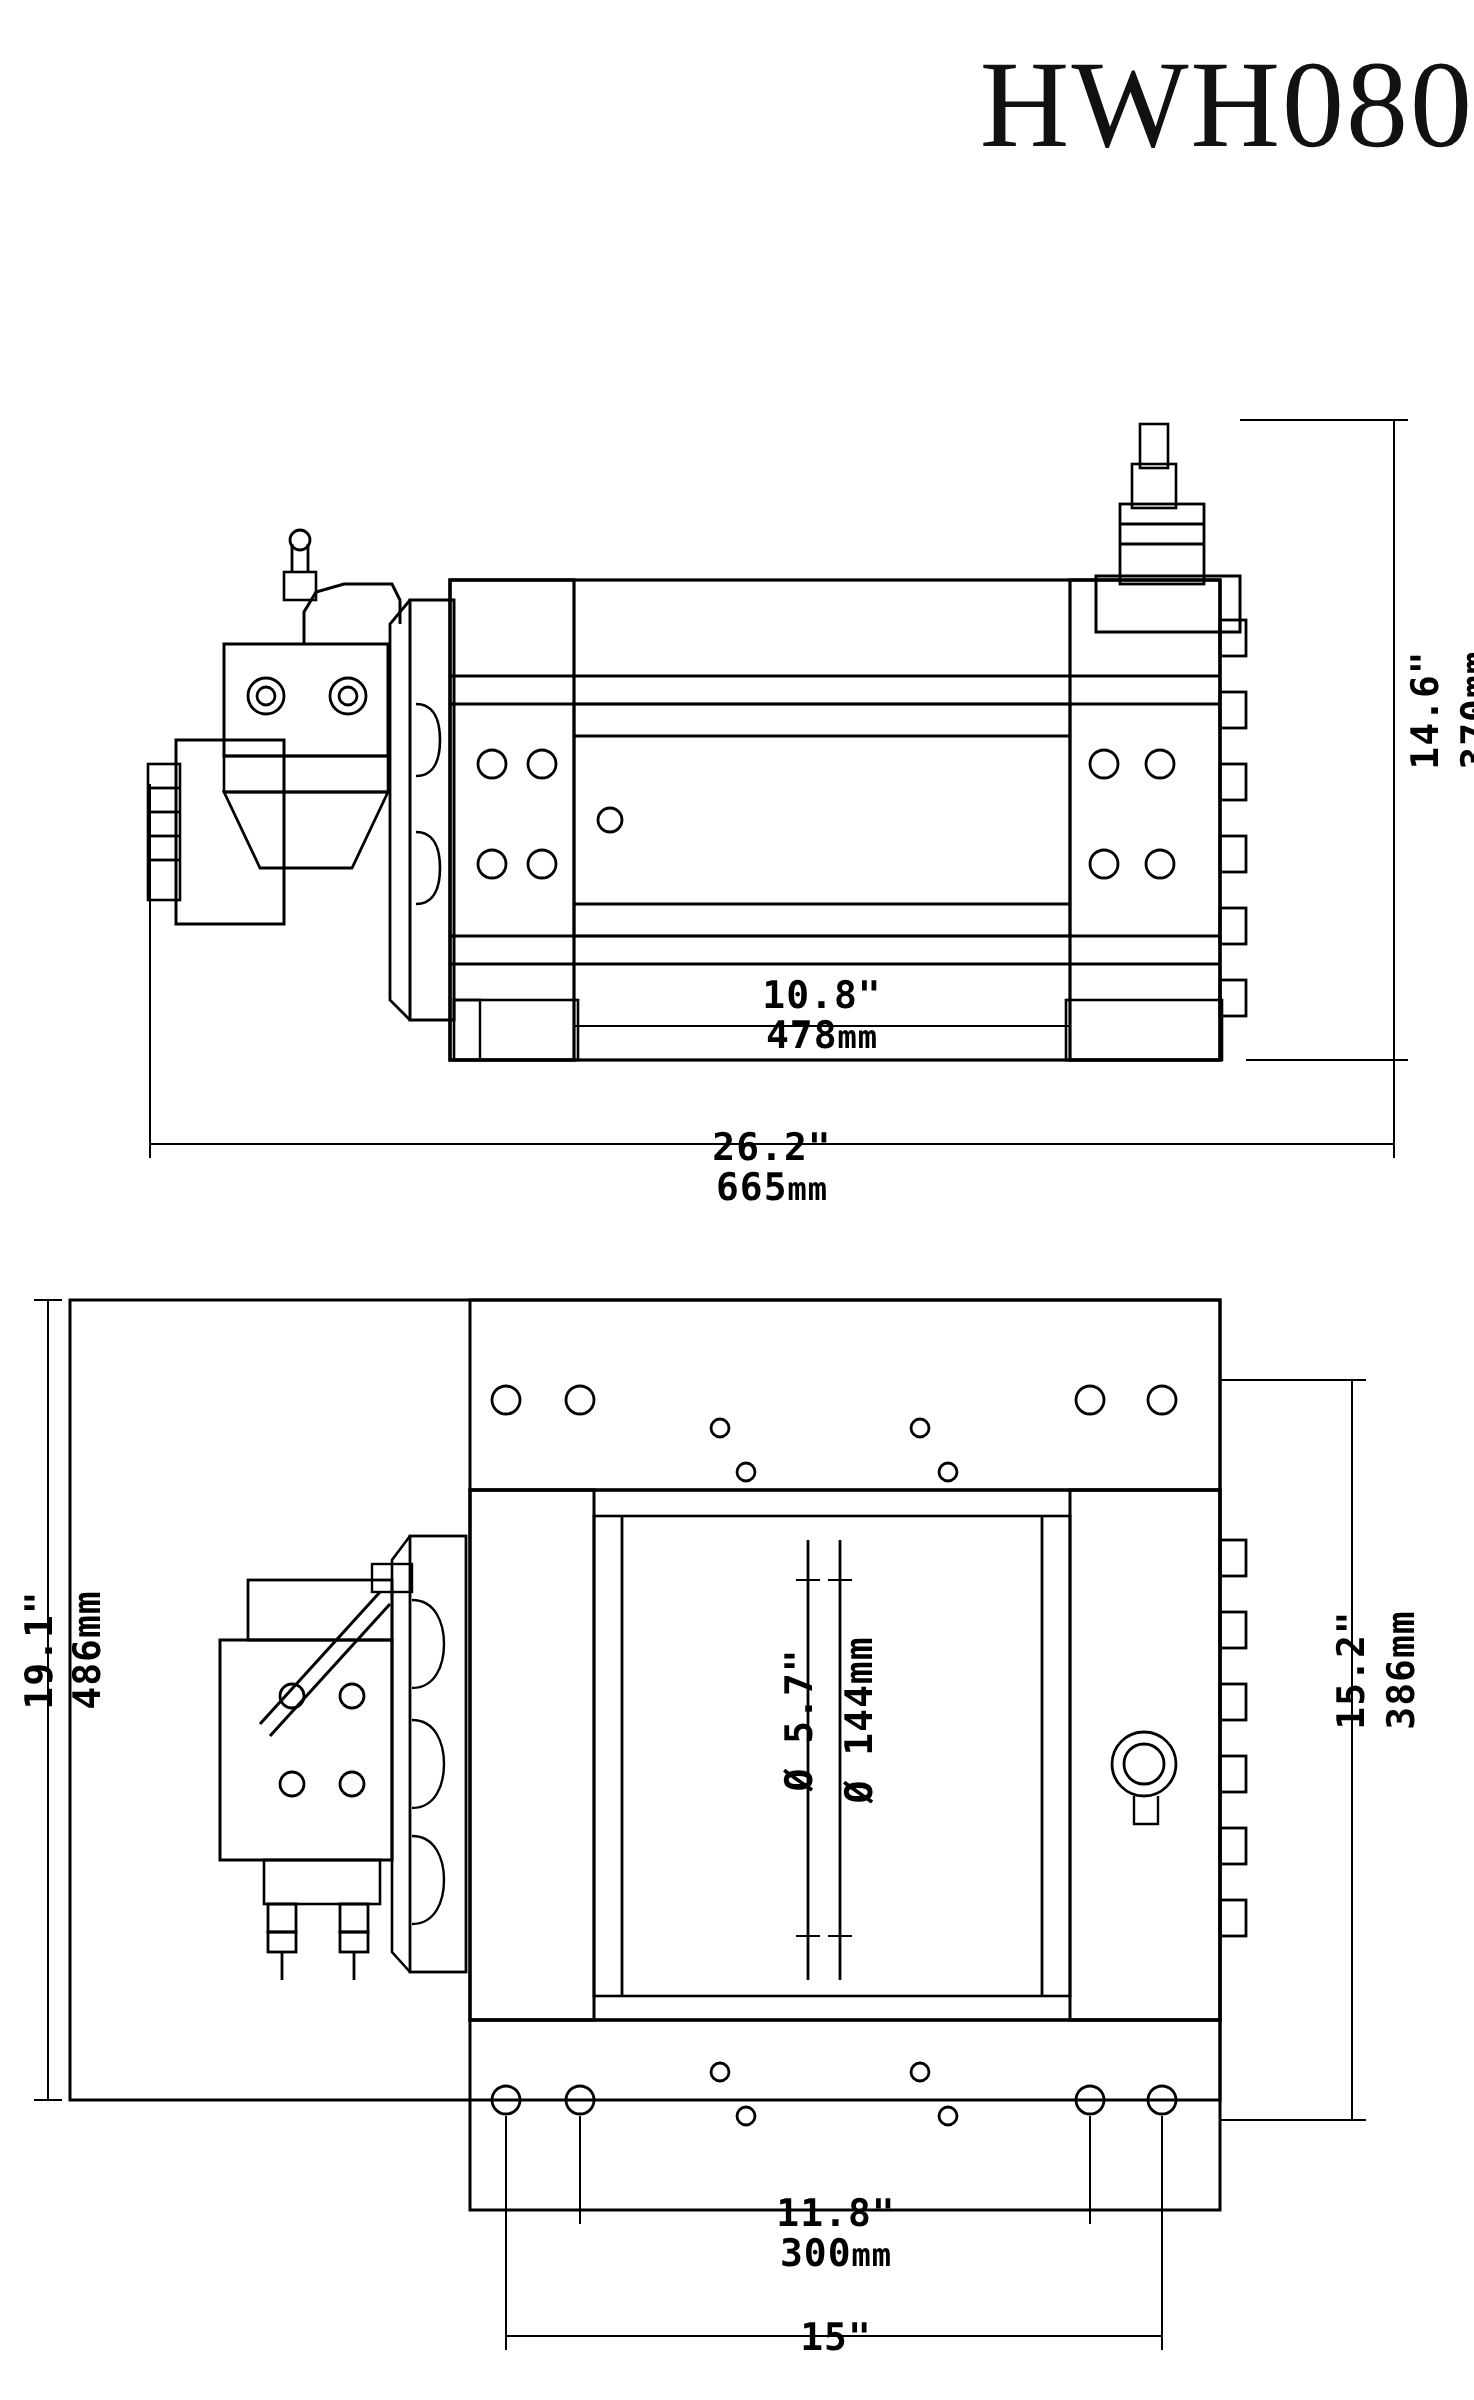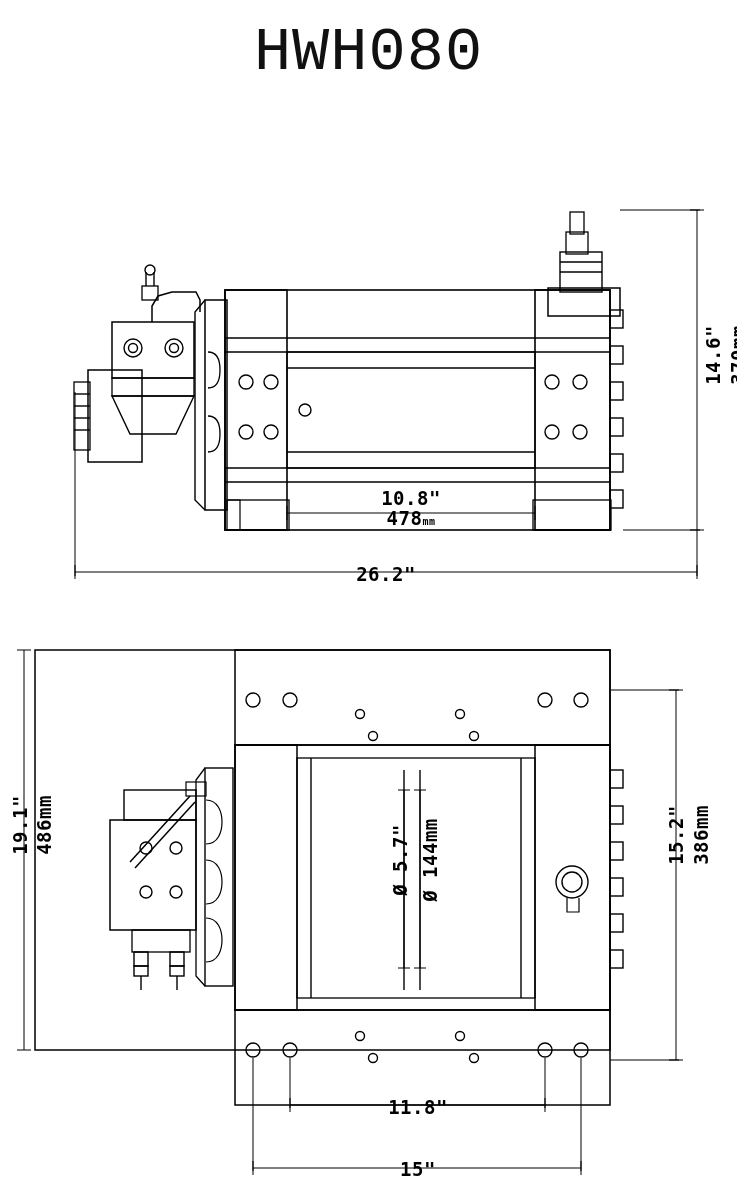--- a/index.html
+++ b/index.html
@@ -19,22 +19,22 @@
     position: absolute;
     left: 0; top: 0;
     width: 737px;
     height: 1200px;
   }
   .title {
     position: absolute;
     left: 0;
     top: 22px;
     width: 737px;
-    text-align: center;
-    font-family: Liberation Mono, monospace;
+    text-align: right;
+    font-family: Liberation Serif, serif;
     font-size: 62px;
     letter-spacing: 1px;
     line-height: 1;
     color: #111111;
     white-space: nowrap;
   }
   .dimlabel {
     position: absolute;
     font-family: "DejaVu Sans Mono", monospace;
     font-weight: bold;
@@ -47,21 +47,21 @@
     font-size: 19px;
     letter-spacing: 0.5px;
     display: block;
   }
   .dimlabel .mm {
     font-size: 19px;
     letter-spacing: 0.5px;
     display: block;
   }
   .dimlabel .mmsuffix {
-    font-size: 10px;
+    font-size: 16px;
   }
   .rot90 {
     transform: rotate(-90deg);
     transform-origin: 50% 50%;
   }
   svg { display: block; }
 </style>
 </head>
 <body>
 
@@ -278,20 +278,21 @@
     <span class="mm">370mm</span>
   </div>
 
   <div class="dimlabel" style="left:311px; top:489px; width:200px;">
     <span class="inch">10.8"</span>
     <span class="mm"><span>478</span><span class="mmsuffix">mm</span></span>
   </div>
 
   <div class="dimlabel" style="left:286px; top:565px; width:200px;">
     <span class="inch">26.2"</span>
+    <span class="mm"><span>665</span><span class="mmsuffix">mm</span></span>
   </div>
 
   <div class="dimlabel rot90" style="left:-39px; top:815px; width:120px;">
     <span class="inch">19.1"</span>
   </div>
   <div class="dimlabel rot90" style="left:-15px; top:815px; width:120px;">
     <span class="mm">486mm</span>
   </div>
 
   <div class="dimlabel rot90" style="left:617px; top:825px; width:120px;">
@@ -304,19 +305,20 @@
   <div class="dimlabel rot90" style="left:341px; top:850px; width:120px;">
     <span class="inch">Ø 5.7"</span>
   </div>
 
   <div class="dimlabel rot90" style="left:371px; top:850px; width:120px;">
     <span class="inch">Ø 144mm</span>
   </div>
 
   <div class="dimlabel" style="left:318px; top:1098px; width:200px;">
     <span class="inch">11.8"</span>
+    <span class="mm"><span>300</span><span class="mmsuffix">mm</span></span>
   </div>
 
   <div class="dimlabel" style="left:318px; top:1160px; width:200px;">
     <span class="inch">15"</span>
   </div>
 
 </div>
 
 </body></html>

